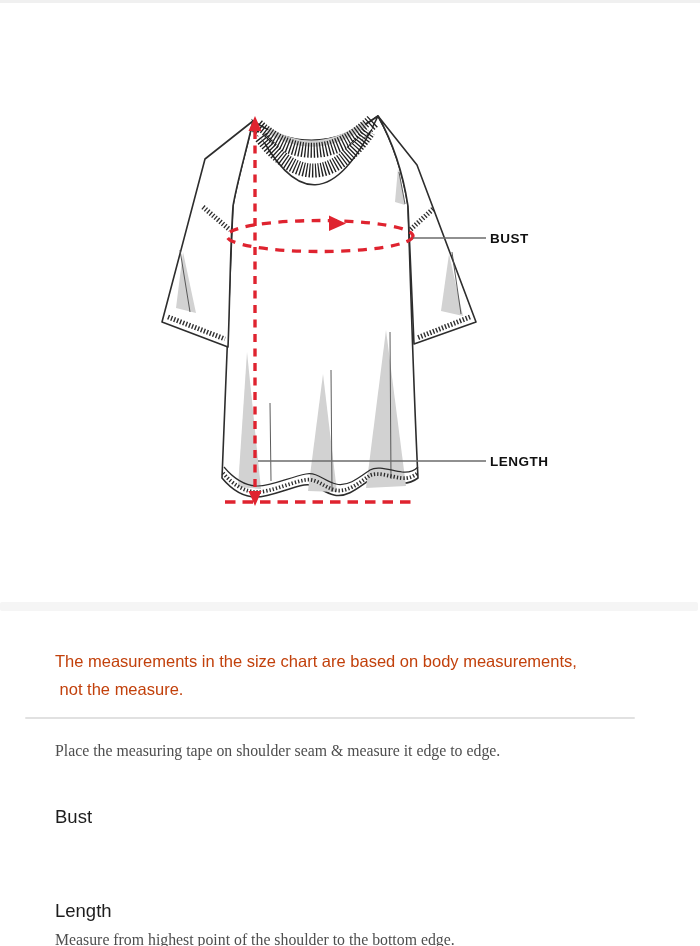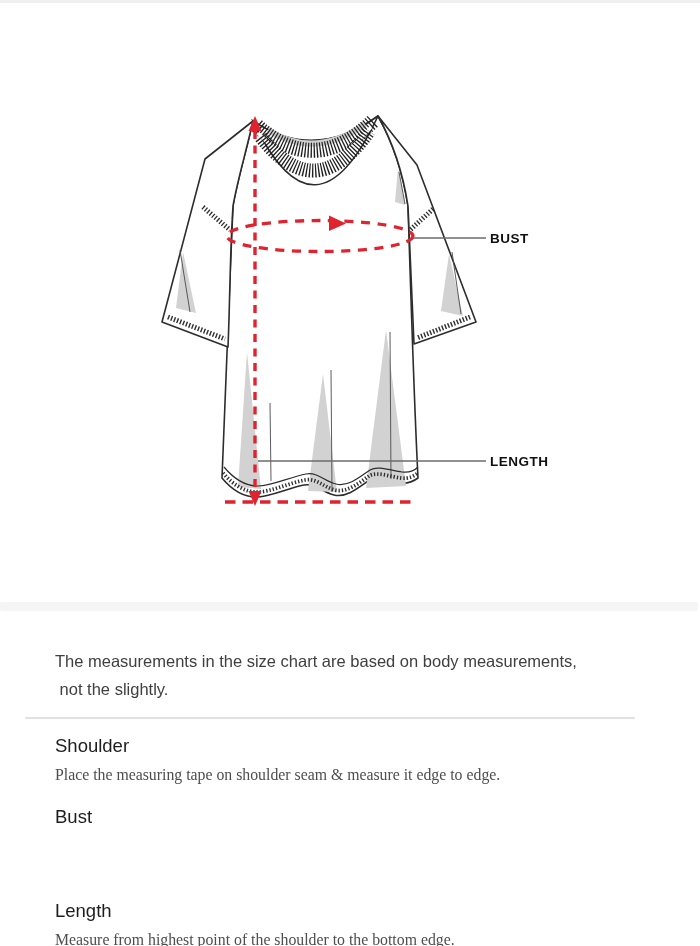--- a/index.html
+++ b/index.html
@@ -3,21 +3,21 @@
 <meta charset="utf-8">
 <style>
   html,body{margin:0;padding:0;background:#ffffff;}
   .page{
     position:relative;width:700px;height:946px;background:#ffffff;overflow:hidden;
     font-family:"Liberation Sans",sans-serif;
   }
   .top-strip{position:absolute;top:0;left:0;width:700px;height:3px;background:#f0f0f0;}
   .diagram{position:absolute;top:0;left:0;}
   .section-divider-bar{position:absolute;top:602px;left:0;width:698px;height:9px;background:#f5f5f5;border-radius:2px;}
-  .note{position:absolute;left:55px;top:648px;color:#404040;font-size:16.5px;line-height:27.5px;}
+  .note{position:absolute;left:55px;top:648px;color:#c2410c;font-size:16.5px;line-height:27.5px;}
   .note-line{white-space:pre;}
   .thin-divider{position:absolute;top:717px;left:25px;width:610px;height:2px;background:#dcdcdc;opacity:.85;border-radius:1px;}
   .measure-section{position:absolute;left:55px;width:585px;}
   .measure-title{font-size:18.5px;line-height:24px;color:#1d1d1d;font-weight:400;}
   .measure-desc{margin-top:3px;font-size:15.8px;line-height:28px;color:#4e4e4e;font-family:Liberation Serif, serif;}
   .sec-0{top:734px;}
   .sec-1{top:805px;}
   .sec-2{top:899px;}
   svg text{font-family:"Liberation Sans",sans-serif;}
 </style>
@@ -117,27 +117,26 @@
     <g fill="#101010" font-size="13.5" font-weight="600" letter-spacing="0.5">
       <text x="490" y="243">BUST</text>
       <text x="490" y="466">LENGTH</text>
     </g>
   </svg>
 
   <div class="section-divider-bar"></div>
 
   <div class="note">
     <div class="note-line">The measurements in the size chart are based on body measurements,</div>
-    <div class="note-line"> not the slightly.</div>
+    <div class="note-line"> not the measure.</div>
   </div>
 
   <div class="thin-divider"></div>
 
   <div class="measure-section sec-0">
-    <div class="measure-title">Shoulder</div>
     <div class="measure-desc">Place the measuring tape on shoulder seam &amp; measure it edge to edge.</div>
   </div>
 
   <div class="measure-section sec-1">
     <div class="measure-title">Bust</div>
   </div>
 
   <div class="measure-section sec-2">
     <div class="measure-title">Length</div>
     <div class="measure-desc">Measure from highest point of the shoulder to the bottom edge.</div>

